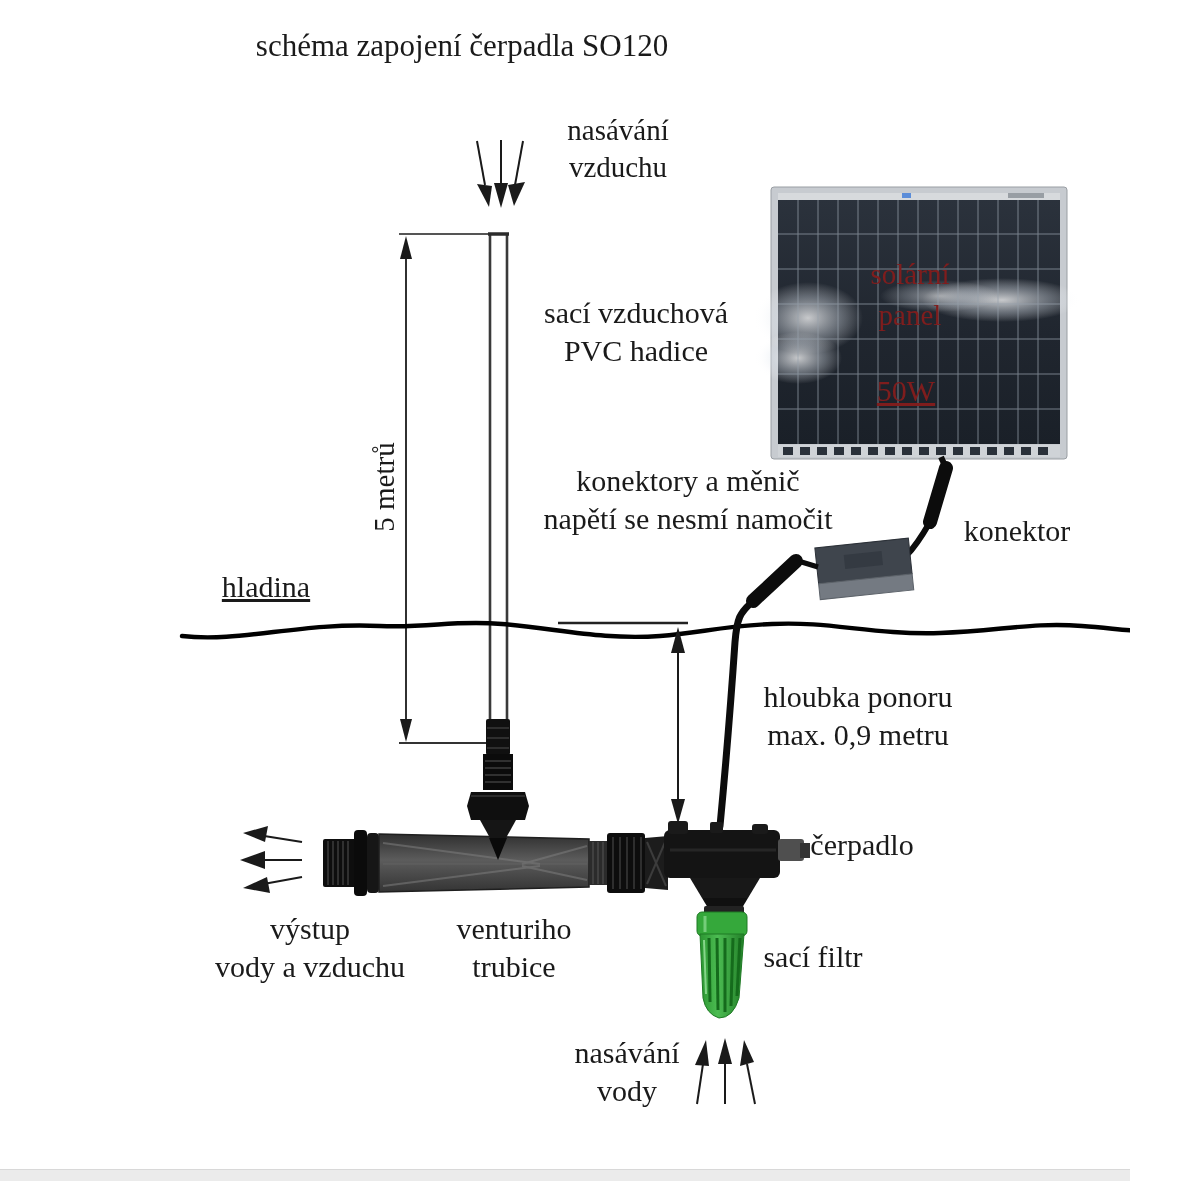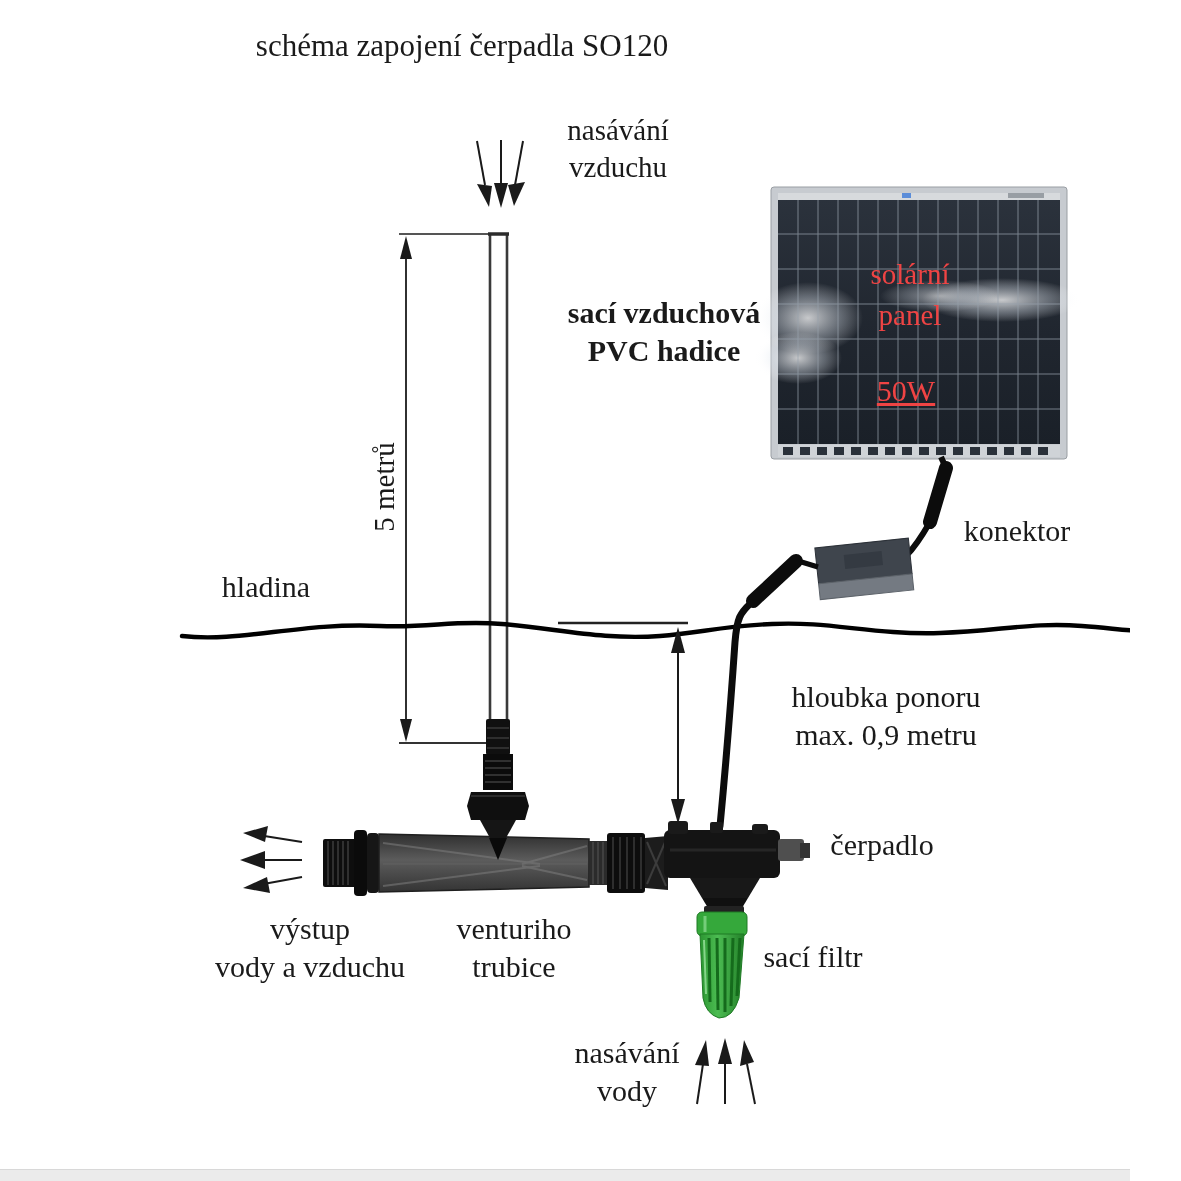--- a/index.html
+++ b/index.html
@@ -20,21 +20,21 @@
     transform:translateX(-50%);
     color:#1a1a1a;
   }
   .title{font-size:31px;}
   .t30{font-size:30px;}
   .t29{font-size:29px;}
   .rot{
     transform:translate(-50%,-50%) rotate(-90deg);
     white-space:nowrap;
   }
-  .panel-text{color:#ef4444;line-height:1.4;}
+  .panel-text{color:#7f1d1d;line-height:1.4;}
   .bottom-band{
     position:absolute;left:0;top:1169px;width:1181px;height:12px;
     background:#ebebeb;border-top:1px solid #d8d8d8;
   }
 </style>
 </head>
 <body>
 
 <div class="canvas">
 
@@ -275,28 +275,30 @@
       <line x1="725" y1="1104" x2="725" y2="1063"></line>
       <polygon points="725,1038 718,1064 732,1064" stroke="none"></polygon>
       <line x1="755" y1="1104" x2="747" y2="1064"></line>
       <polygon points="744,1040 740,1066 754,1062" stroke="none"></polygon>
     </g>
   </svg>
 
   <div class="lbl title" style="left:462px;top:26px;">schéma zapojení čerpadla SO120</div>
   <div class="lbl t29" style="left:618px;top:112px;">nasávání
 vzduchu</div>
-  <div class="lbl t30" style="left:664px;top:294px;font-weight:bold;">sací vzduchová
+  <div class="lbl t30" style="left:636px;top:294px;">sací vzduchová
 PVC hadice</div>
   <div class="lbl t29 rot" style="left:385px;top:487px;">5 metrů</div>
-  <div class="lbl t30" style="left:266px;top:568px;">hladina</div>
+  <div class="lbl t30" style="left:266px;top:568px;text-decoration:underline;">hladina</div>
+  <div class="lbl t30" style="left:688px;top:462px;">konektory a měnič
+napětí se nesmí namočit</div>
   <div class="lbl t30" style="left:1017px;top:488px;margin-top:24px;">konektor</div>
-  <div class="lbl t30" style="left:858px;top:678px;margin-left:28px;">hloubka ponoru
+  <div class="lbl t30" style="left:858px;top:678px;">hloubka ponoru
 max. 0,9 metru</div>
-  <div class="lbl t30" style="left:882px;top:826px;">čerpadlo</div>
+  <div class="lbl t30" style="left:862px;top:826px;">čerpadlo</div>
   <div class="lbl t30" style="left:514px;top:910px;">venturiho
 trubice</div>
   <div class="lbl t30" style="left:310px;top:910px;">výstup
 vody a vzduchu</div>
   <div class="lbl t30" style="left:813px;top:938px;">sací filtr</div>
   <div class="lbl t30" style="left:627px;top:1034px;">nasávání
 vody</div>
 
   <div class="lbl t29 panel-text" style="left:910px;top:254px;">solární
 panel</div>

